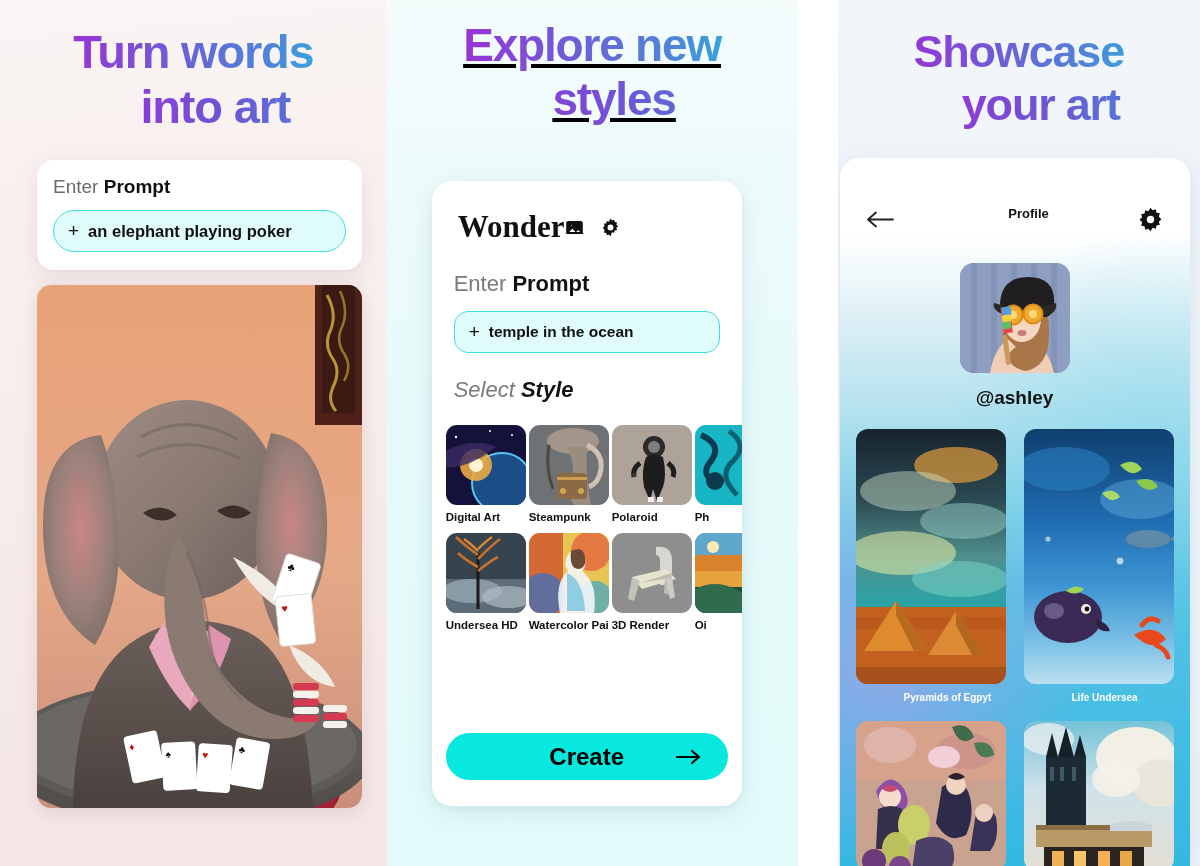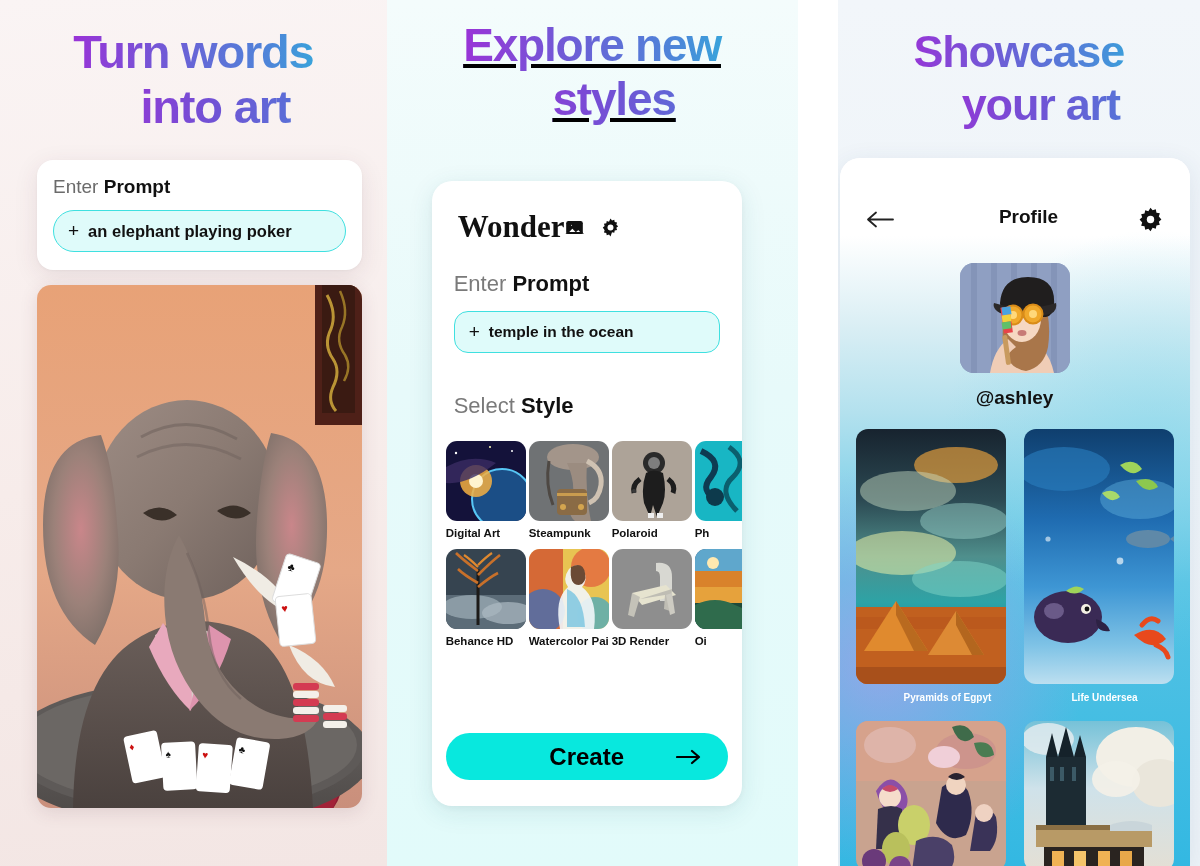--- a/index.html
+++ b/index.html
@@ -91,21 +91,21 @@
     background:#fff;
   }
   .profile-bg {
     position:absolute; inset:0;
     background:
       radial-gradient(circle at 12% 72%, rgba(200,150,235,0.55) 0%, rgba(200,150,235,0) 34%),
       radial-gradient(circle at 90% 40%, rgba(130,215,235,0.5) 0%, rgba(130,215,235,0) 40%),
       linear-gradient(180deg,#ffffff 0%, #ffffff 11%, #d9eef4 24%, #b3e1ee 36%, #56c3e4 60%, #33b8e2 100%);
   }
   .profile-top { position:relative; display:flex; align-items:center; justify-content:space-between; padding:48px 26px 0 26px; }
-  .profile-title { font-size:19px; font-weight:700; color:#111; position:absolute; left:0; right:0; text-align:center; top:48px;padding-left:28px; }
+  .profile-title { font-size:13px; font-weight:700; color:#111; position:absolute; left:0; right:0; text-align:center; top:48px;padding-left:28px; }
   .avatar { position:relative; width:110px; height:110px; margin:26px auto 0 auto; border-radius:14px; overflow:hidden; display:block; }
   .handle { position:relative; text-align:center; font-size:19px; font-weight:700; color:#111; margin-top:14px; }
   .gallery { position:relative; margin-top:20px; padding:0 16px; display:grid; grid-template-columns:1fr 1fr; gap:18px; }
   .gitem { }
   .gthumb { width:100%; height:255px; border-radius:12px; overflow:hidden; display:block; }
   .gcap { font-size:10px; font-weight:700; color:#fff; margin-top:8px;padding-left:48px; }
   .grow2 .gthumb { height:150px; }
 </style>
 </head>
 <body>
@@ -255,21 +255,21 @@
         </div>
       </div>
 
       <div class="sec-label"><span>Enter </span><b>Prompt</b></div>
 
       <div class="prompt-pill-2">
         <span class="plus">+</span>
         <span>temple in the ocean</span>
       </div>
 
-      <div class="sec-label" style="margin-top:40px;"><span>Select </span><b>Style</b></div>
+      <div class="sec-label" style="margin-top:24px;font-style:italic;"><span>Select </span><b>Style</b></div>
 
       <div class="style-scroll">
         <div class="style-row">
           <div class="style-cell">
             <span class="style-thumb">
               <svg width="80" height="80" viewBox="0 0 80 80">
                 <rect width="80" height="80" fill="#14123a"></rect>
                 <circle cx="56" cy="58" r="30" fill="#1b4e86"></circle>
                 <circle cx="56" cy="58" r="30" fill="none" stroke="#57c6f5" stroke-width="2"></circle>
                 <circle cx="30" cy="40" r="16" fill="#f5b042" opacity="0.85"></circle>
@@ -333,21 +333,21 @@
               <svg width="80" height="80" viewBox="0 0 80 80">
                 <rect width="80" height="80" fill="#364450"></rect>
                 <rect y="46" width="80" height="34" fill="#5c6c78"></rect>
                 <ellipse cx="26" cy="58" rx="30" ry="12" fill="#97a7b0" opacity="0.8"></ellipse>
                 <ellipse cx="62" cy="64" rx="26" ry="11" fill="#aebbc3" opacity="0.7"></ellipse>
                 <path d="M32 76 L32 20" stroke="#1c1a18" stroke-width="3"></path>
                 <path d="M32 22 q-16 -12 -22 -18 M32 26 q14 -14 22 -20 M32 34 q-14 -8 -20 -14 M32 38 q12 -10 20 -14" stroke="#c8702a" stroke-width="2.6" fill="none"></path>
                 <path d="M32 18 q-8 -8 -14 -12 M32 16 q8 -8 14 -12" stroke="#e0892f" stroke-width="2.2" fill="none"></path>
               </svg>
             </span>
-            <div class="style-name">Behance HD</div>
+            <div class="style-name">Undersea HD</div>
           </div>
           <div class="style-cell">
             <span class="style-thumb">
               <svg width="80" height="80" viewBox="0 0 80 80">
                 <rect width="80" height="80" fill="#e8c452"></rect>
                 <path d="M0 0 h34 v80 h-34z" fill="#cf4b2e" opacity="0.75"></path>
                 <circle cx="62" cy="18" r="20" fill="#e25b3c" opacity="0.7"></circle>
                 <circle cx="14" cy="62" r="22" fill="#2f6fc4" opacity="0.7"></circle>
                 <circle cx="66" cy="66" r="18" fill="#3aa8c9" opacity="0.7"></circle>
                 <path d="M40 20 q9 -8 15 2 q4 10 -2 16 q16 12 12 42 l-34 0 q-6 -30 8 -42 q-6 -8 1 -18z" fill="#f2f6fa" opacity="0.9"></path>

